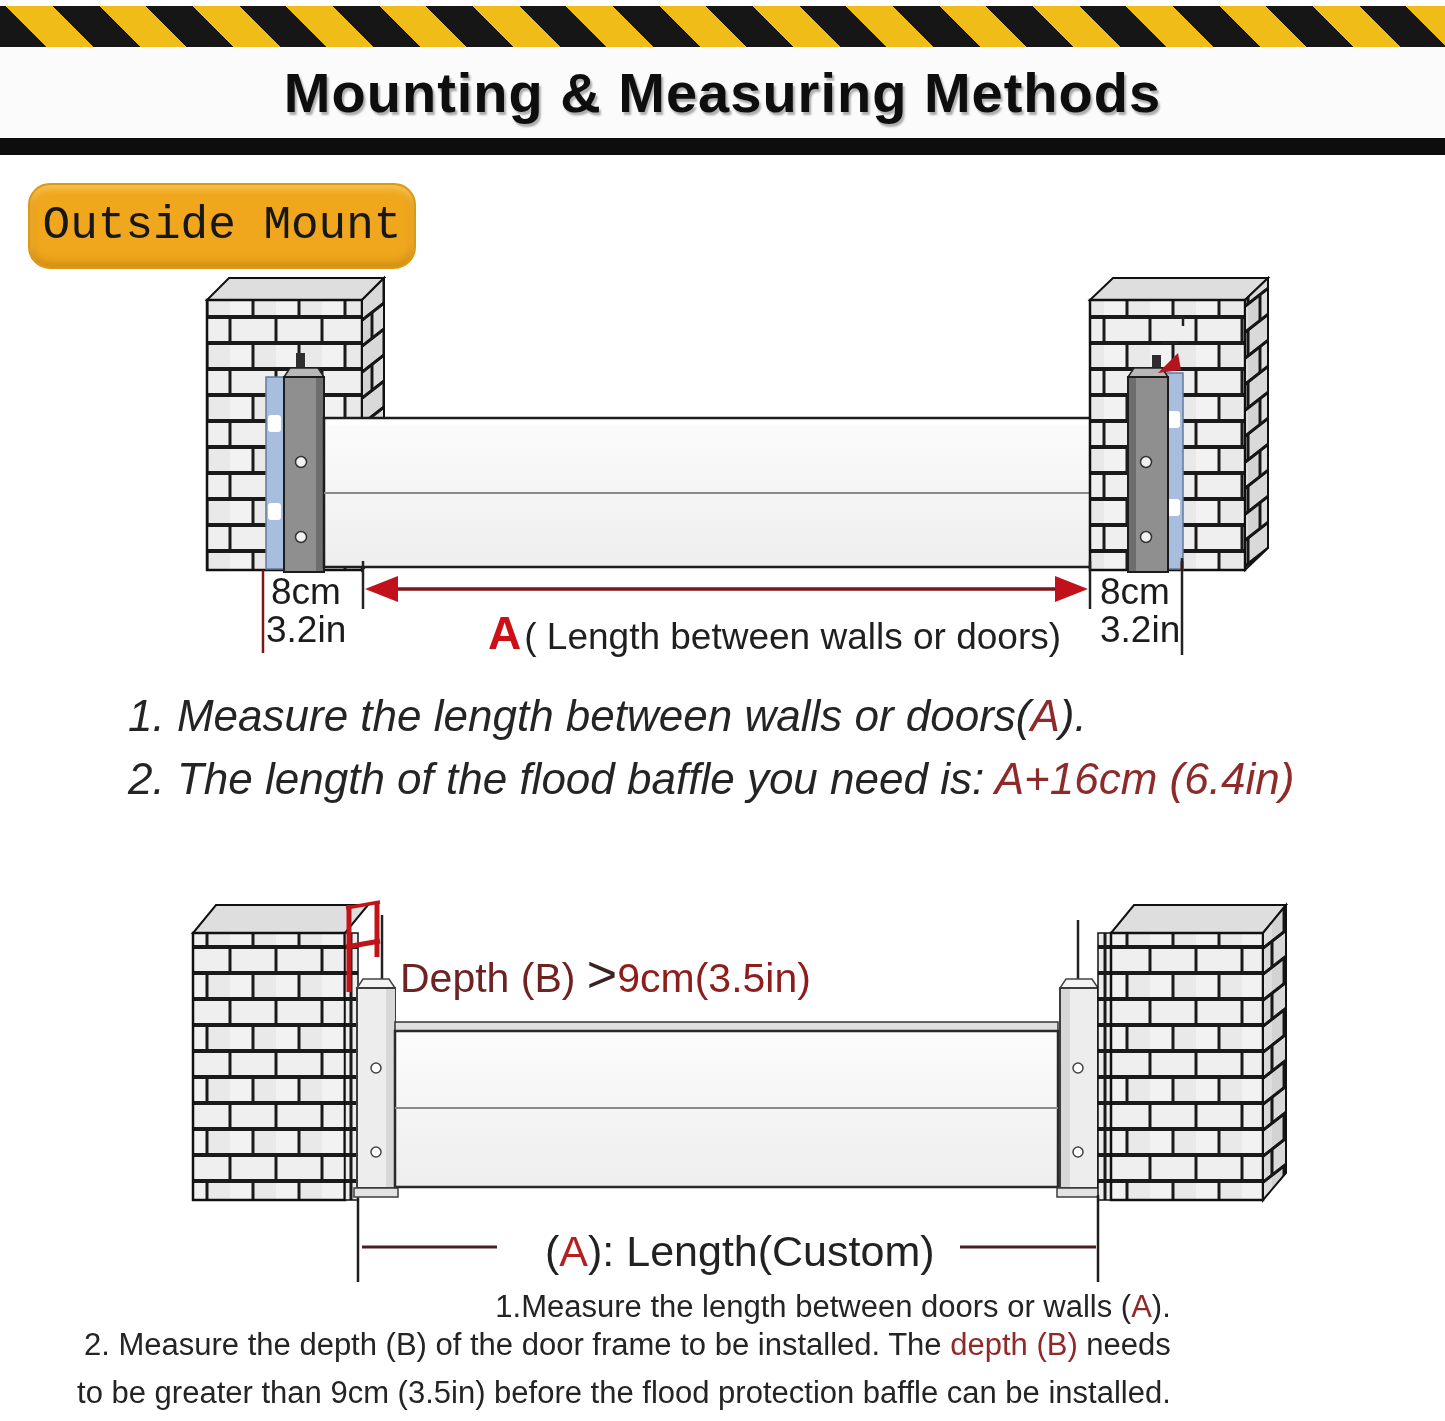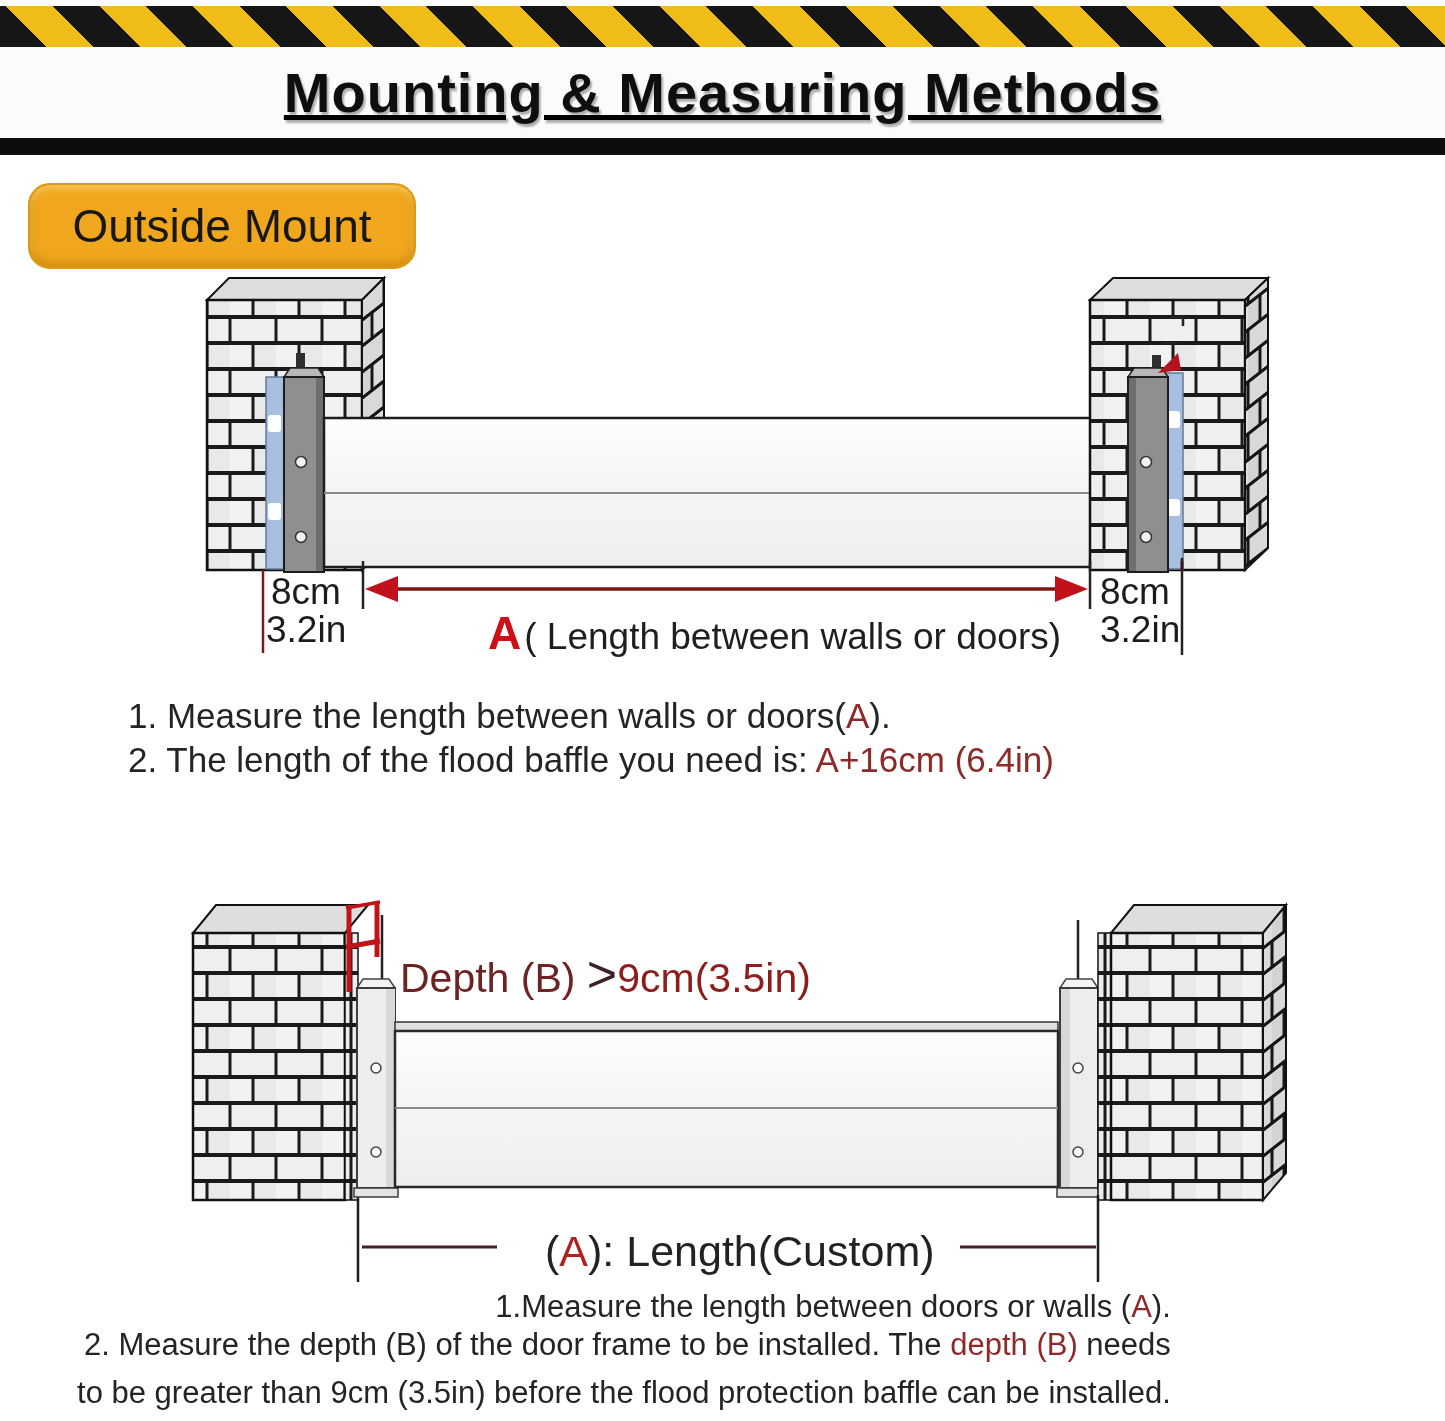--- a/index.html
+++ b/index.html
@@ -3,44 +3,44 @@
 <meta charset="utf-8">
 <style>
   html,body{margin:0;padding:0;background:#ffffff;}
   .page{position:relative;width:1445px;height:1421px;background:#ffffff;overflow:hidden;
         font-family:"Liberation Sans",sans-serif;}
 
   
   .hazard{position:absolute;top:6px;left:0;width:1445px;height:41px;
           background:repeating-linear-gradient(45deg,#161616 0 33px,#f0bc18 33px 66px);}
   .title-band{position:absolute;top:47px;left:0;width:1445px;height:91px;background:#fbfbfb;
-              display:flex;align-items:center;justify-content:center;text-decoration:underline;}
+              display:flex;align-items:center;justify-content:center;}
   .title-band h1{margin:0;font-size:56px;font-weight:bold;color:#0e0e0e;letter-spacing:1px;
                  text-shadow:2px 3px 2px rgba(110,110,110,.55);}
   .divider{position:absolute;top:138px;left:0;width:1445px;height:17px;background:#0d0d0d;}
 
   
   .badge{position:absolute;background:#f0a71d;border:2px solid #dd9a10;border-radius:22px;
          box-shadow:inset 0 -5px 8px rgba(150,95,0,.35), inset 0 4px 6px rgba(255,230,150,.5);
          display:flex;align-items:center;justify-content:center;
          font-size:46px;color:#171717;}
-  .badge-outside{left:28px;top:183px;width:384px;height:82px;}
+  .badge-outside{left:28px;top:183px;width:384px;height:82px;font-family:Liberation Mono, monospace;}
   .badge-inside{left:26px;top:805px;width:384px;height:90px;}
 
   
   svg.diagram{position:absolute;left:0;width:1445px;display:block;}
   svg text{font-family:"Liberation Sans",sans-serif;}
 
   
   .steps{position:absolute;color:#242424;}
   .steps .step-line{white-space:nowrap;}
   .red{color:#8e2a2a;}
-  .steps-outside{left:128px;top:696px;font-size:35px;}
+  .steps-outside{left:128px;top:696px;font-size:44px;font-style:italic;}
   .steps-outside .step-line{line-height:40px;}
-  .steps-outside .l2{margin-top:4px;}
+  .steps-outside .l2{margin-top:23px;}
   .steps-inside{left:56px;top:1288px;font-size:31px;}
   .steps-inside .step-line{line-height:38px;text-align:right;}
   .steps-inside .l1{padding-left:18px;}
   .steps-inside .l2{padding-left:28px;}
   .steps-inside .l3{padding-left:2px;margin-top:10px;}
 </style>
 </head>
 <body>
 
 <div class="page">

